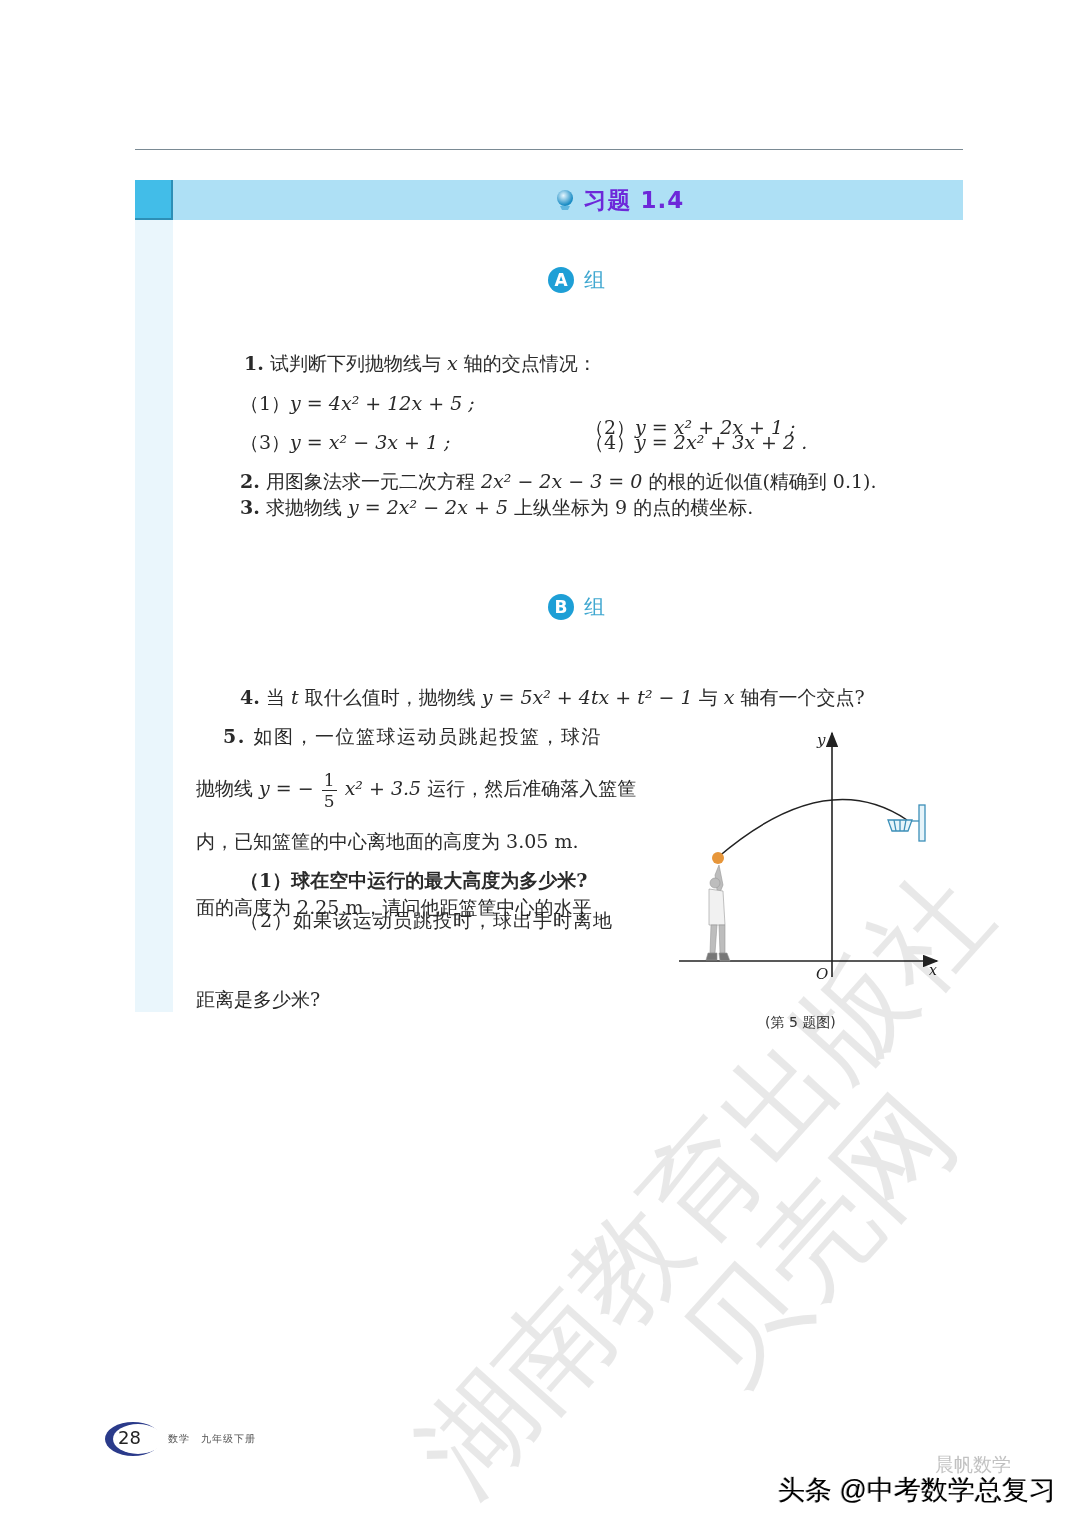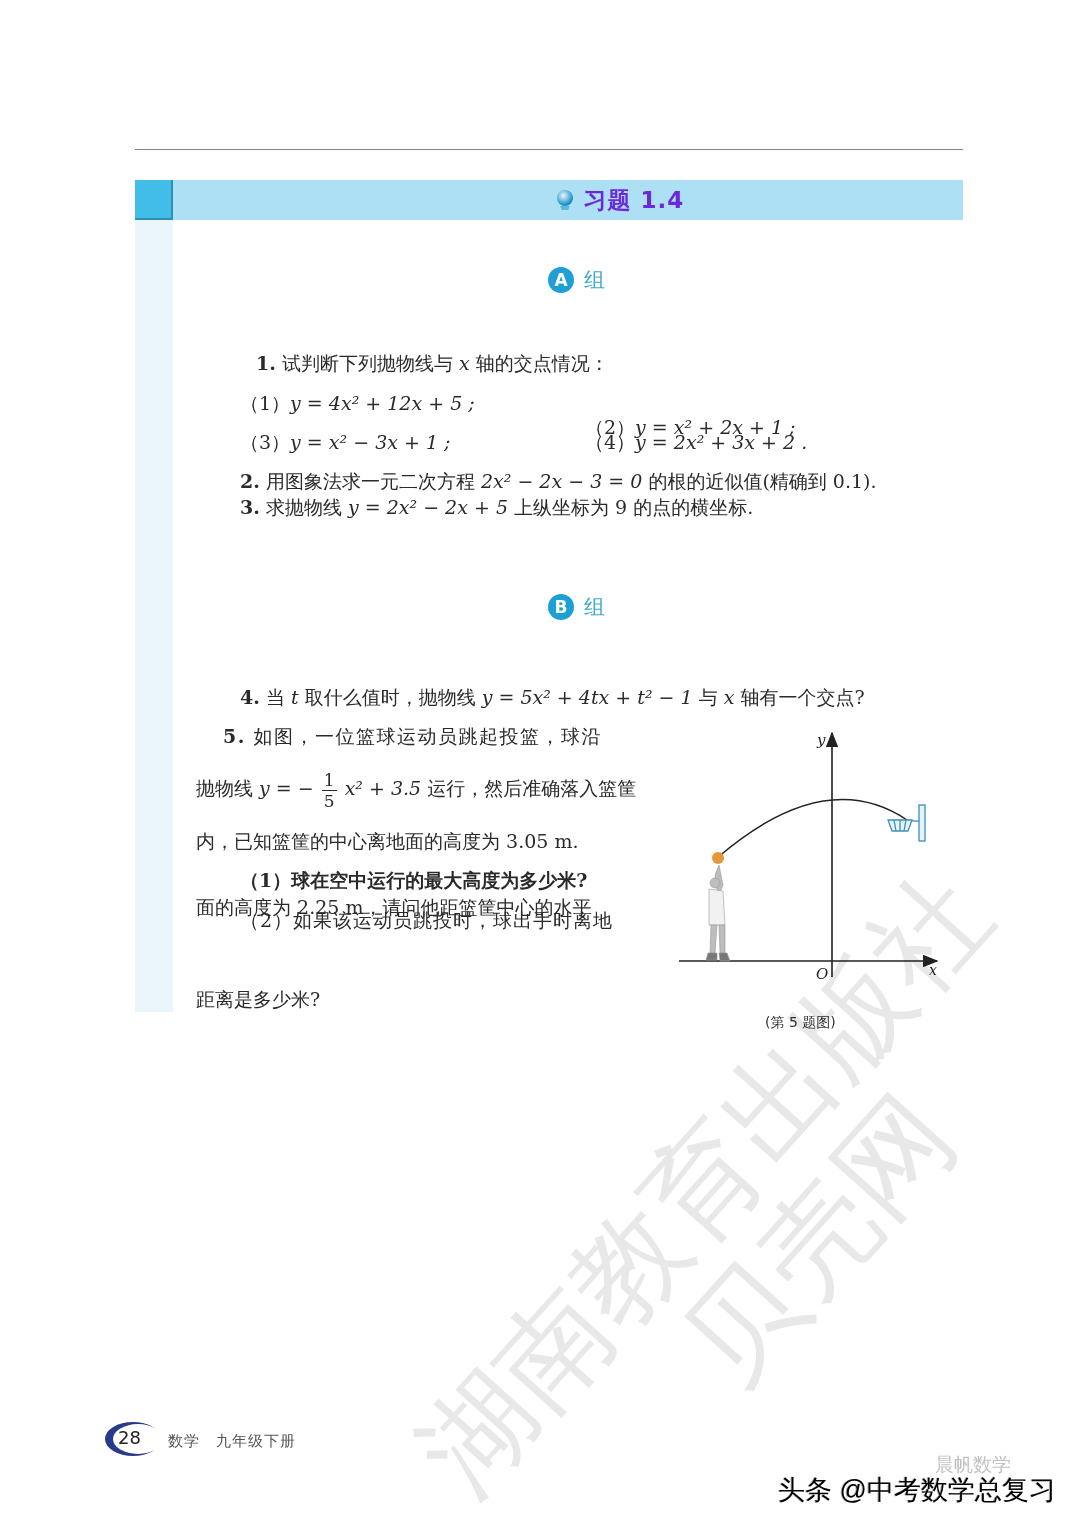--- a/index.html
+++ b/index.html
@@ -24,21 +24,21 @@
   .line b { font-family:"DejaVu Serif", serif; }
   .num { font-weight:bold; }
   i.v { font-style:italic; }
   .frac { display:inline-block; vertical-align:middle; text-align:center; font-size:17px; line-height:20px; margin:0 2px; }
   .frac .n { display:block; border-bottom:1px solid #2a2a2a; padding:0 2px; }
   .frac .d { display:block; }
   .figure { position:absolute; left:675px; top:725px; width:270px; height:290px; }
   .caption { position:absolute; left:765px; top:1014px; font-family:"DejaVu Sans", sans-serif; font-size:14px; color:#333; }
   .page-num-wrap { position:absolute; left:103px; top:1421px; width:60px; height:36px; }
   .page-num { position:absolute; left:118px; top:1427px; font-family:"DejaVu Sans", sans-serif; font-size:18px; color:#222; }
-  .book-info { position:absolute; left:168px; top:1432px; font-size:15px; color:#555; letter-spacing:1px; }
+  .book-info { position:absolute; left:168px; top:1432px; font-size:10px; color:#555; letter-spacing:1px; }
   .watermark { position:absolute; left:0; top:0; width:1080px; height:1527px; pointer-events:none; }
   .footer-wm { position:absolute; left:778px; top:1472px; font-family:Liberation Sans, sans-serif; font-size:27px;
                color:#000000; letter-spacing:0px; text-shadow:1px 1px 0 #fff, -1px 0 0 #bbb; }
   .footer-wm2 { position:absolute; left:935px; top:1452px; font-family:"DejaVu Sans", sans-serif; font-size:19px; color:#999; opacity:.6; }
 </style>
 </head>
 <body>
 
 <div class="top-rule"></div>
 <div class="side-strip"></div>
@@ -56,21 +56,21 @@
     <path d="M4 17 L14 17 L12 21 L6 21 Z" fill="#5fb7e0"></path>
   </svg>
   <span class="title-text">习题 1.4</span>
 </div>
 
 <div class="group-head" style="top:266px;">
   <span class="group-badge">A</span>
   <span class="group-label">组</span>
 </div>
 
-<div class="line" style="left:256px; top:350px;text-align:center;">
+<div class="line" style="left:244px; top:350px;text-align:center;">
   <b class="num">1.</b>
   <span>试判断下列抛物线与</span>
   <i class="v">x</i>
   <span>轴的交点情况：</span>
 </div>
 <div class="line" style="left:240px; top:390px;">
   <span>（1）</span><i class="v">y = 4x² + 12x + 5 ;</i>
 </div>
 <div class="line" style="left:585px; top:390px;margin-top:24px;">
   <span>（2）</span><i class="v">y = x² + 2x + 1 ;</i>

